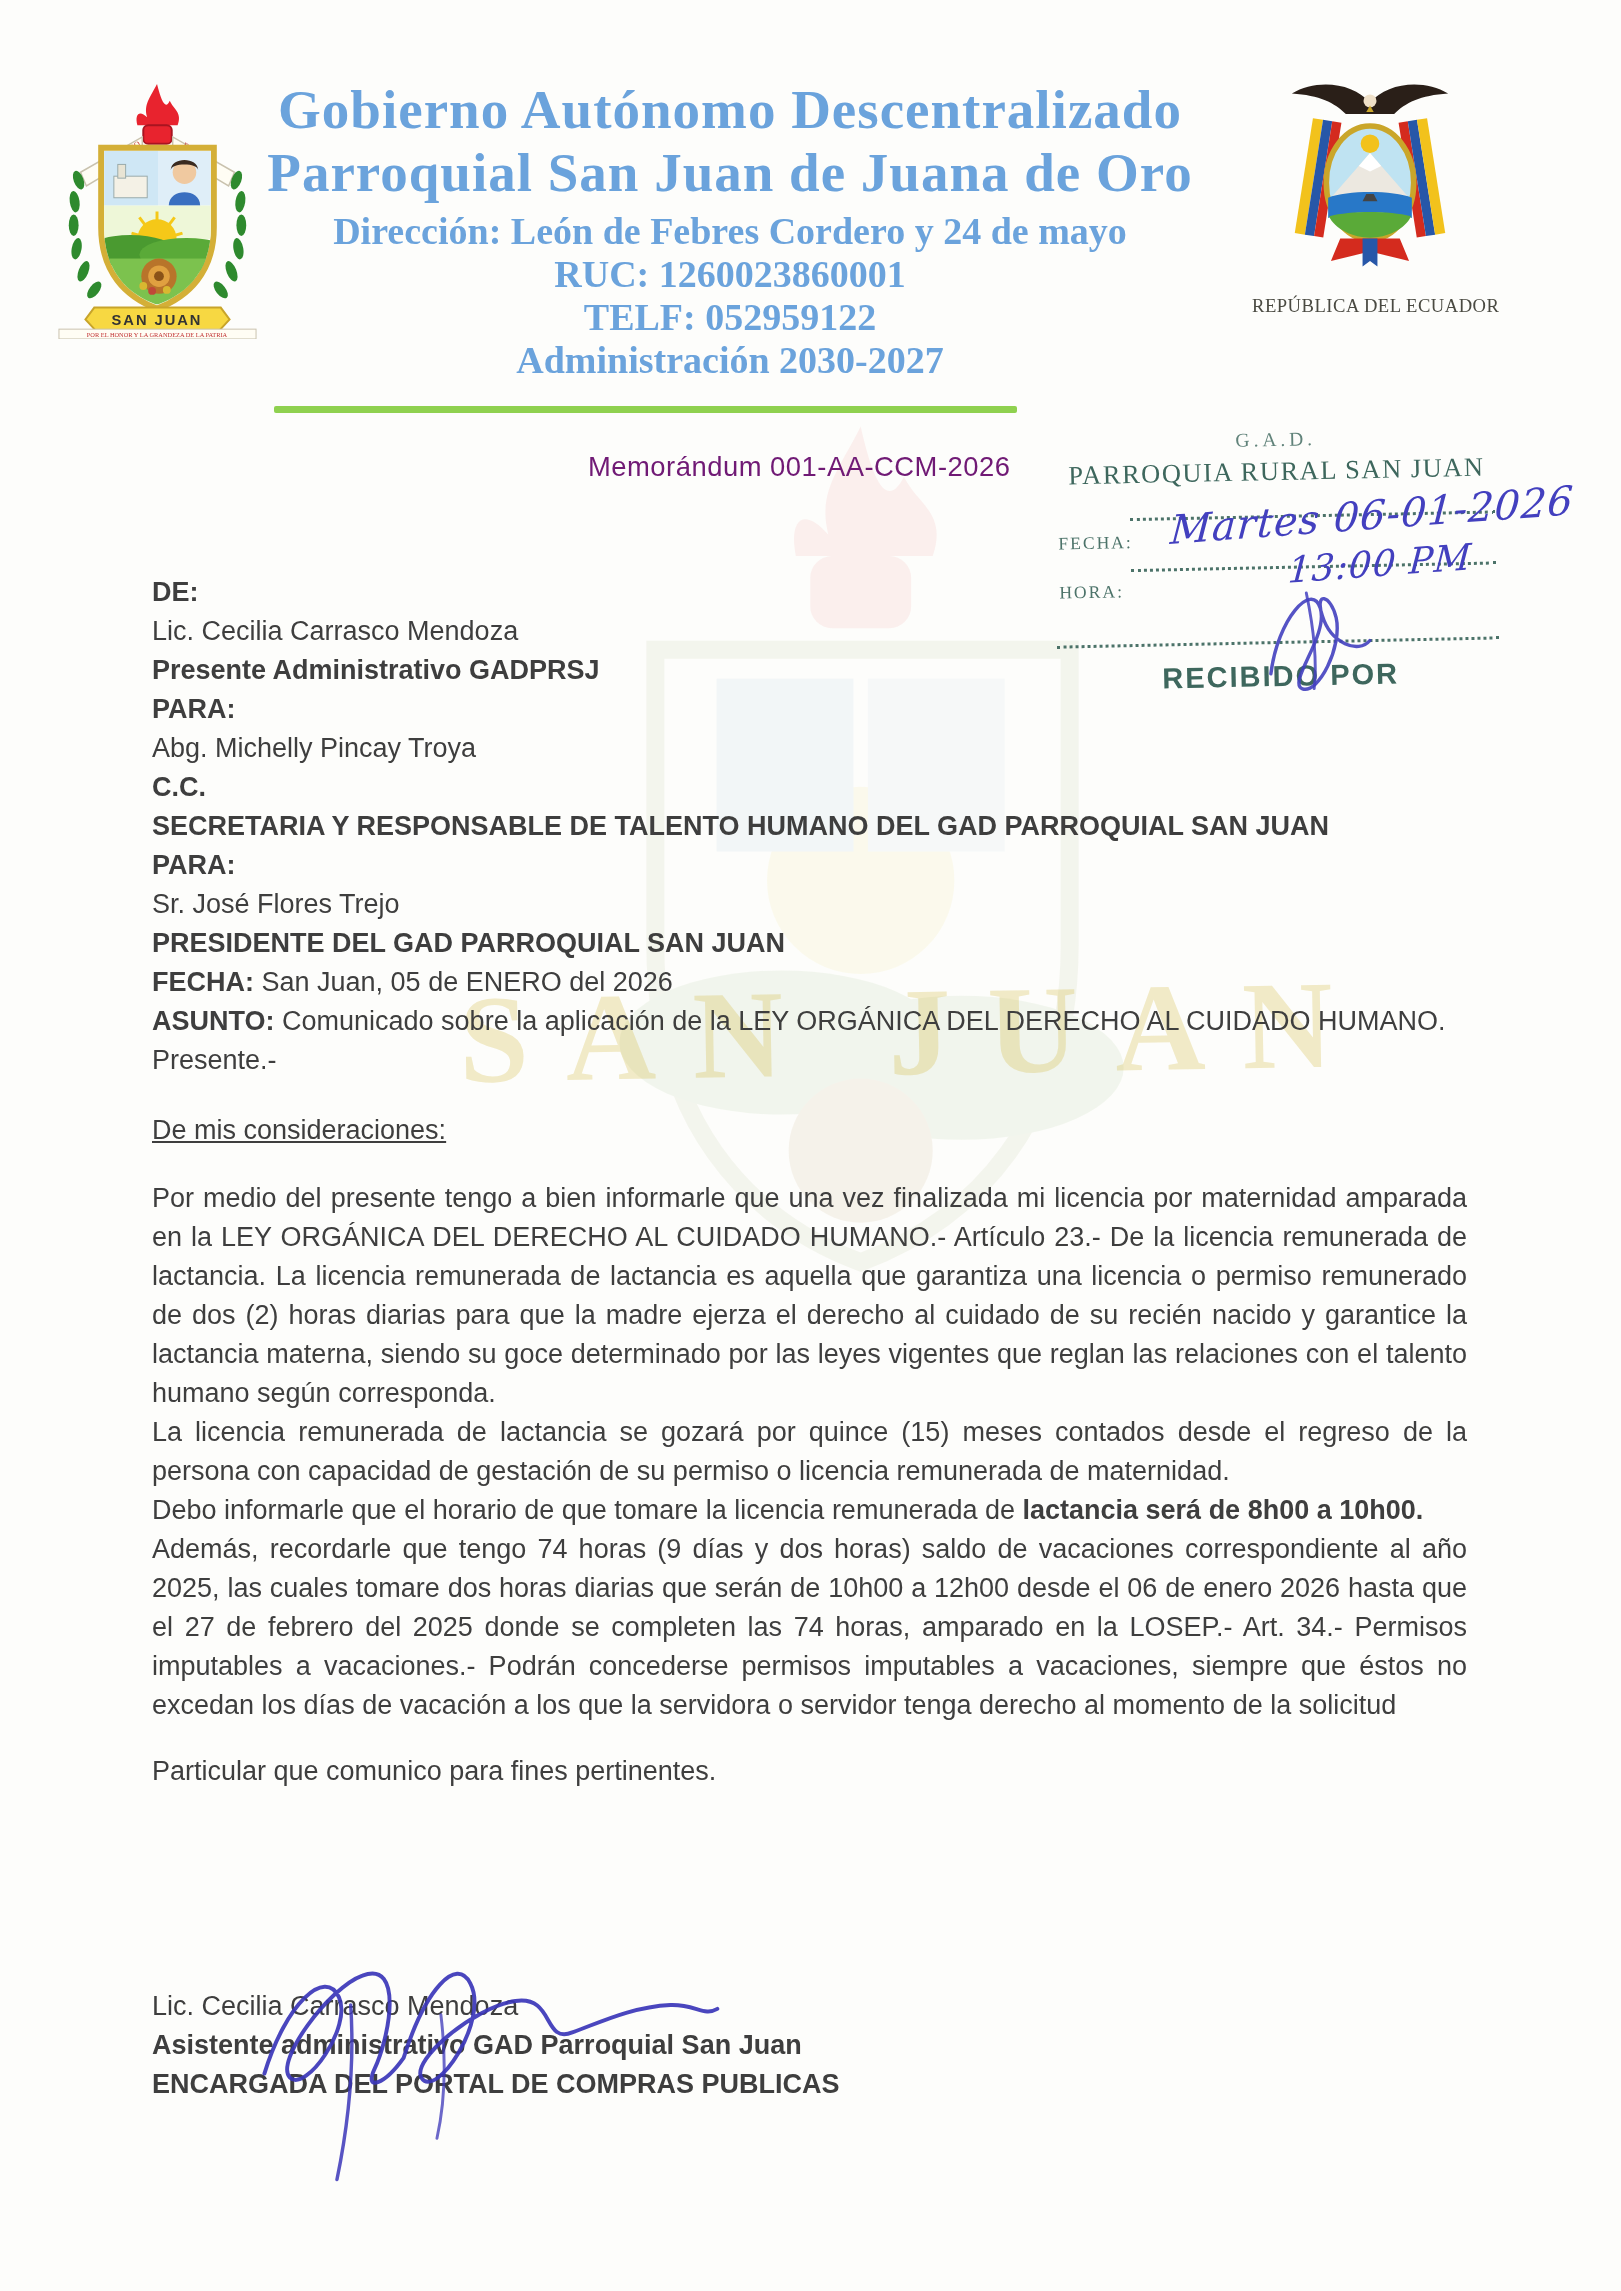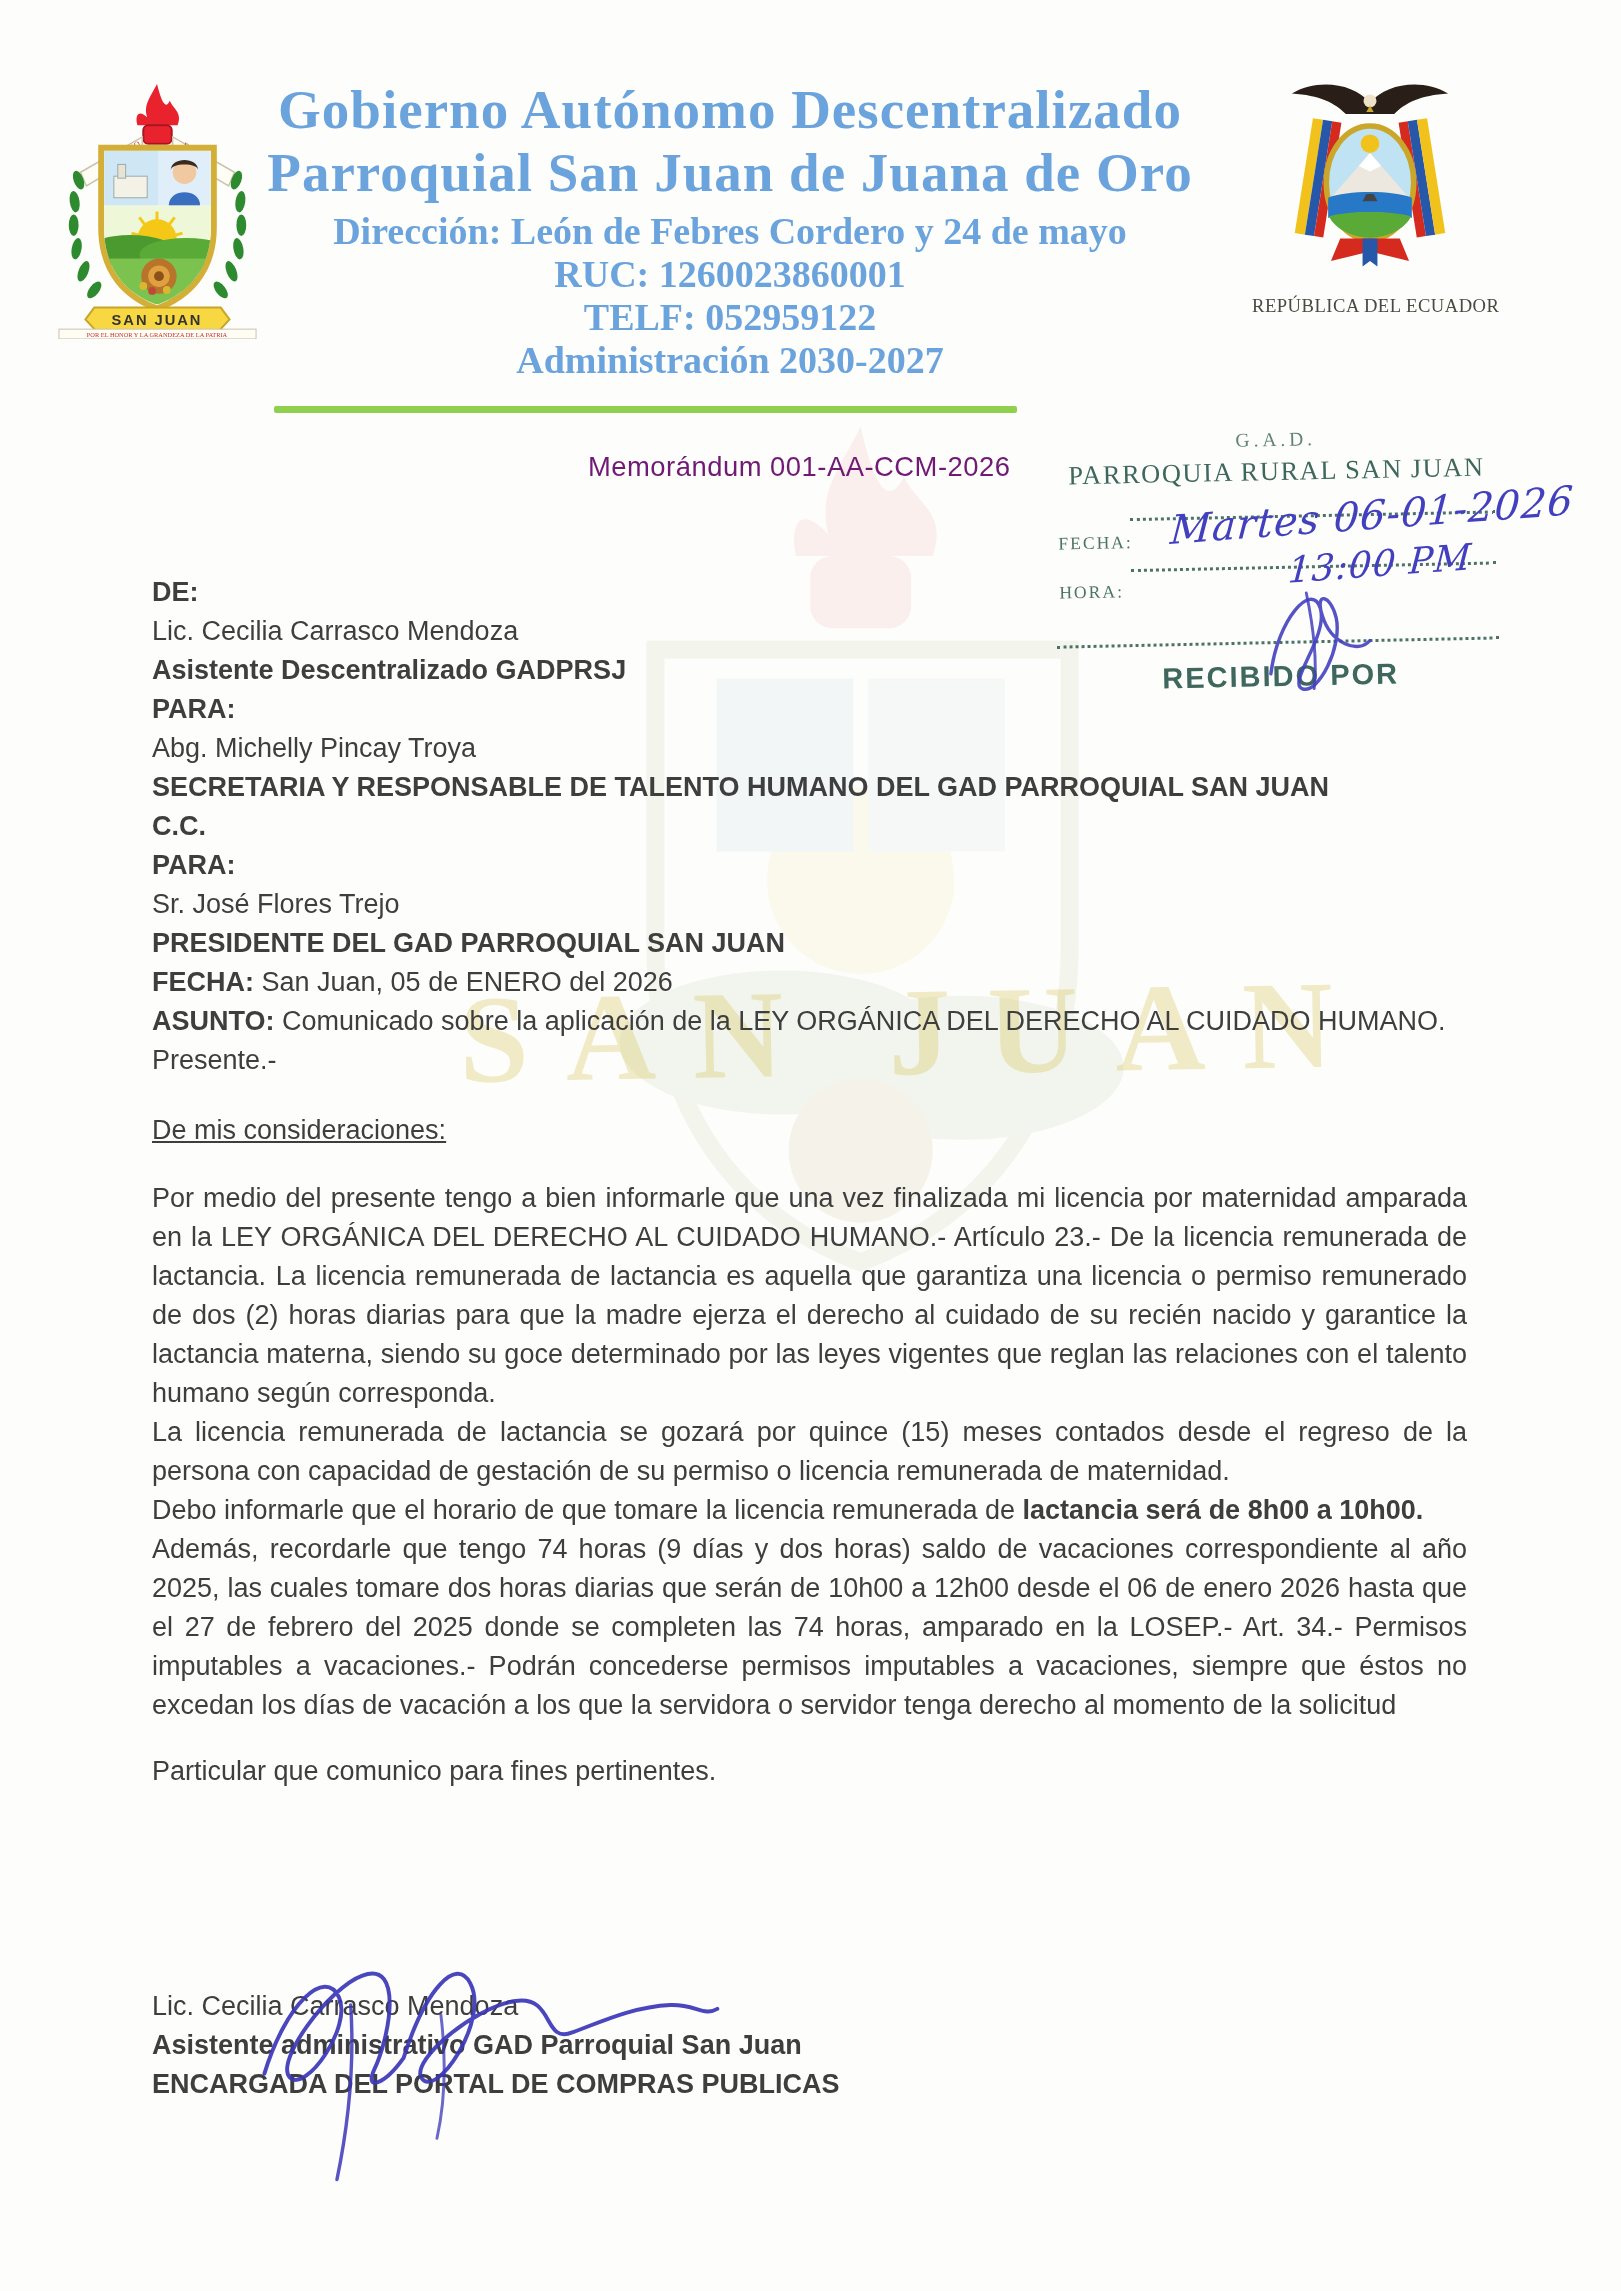--- a/index.html
+++ b/index.html
@@ -212,25 +212,25 @@
     <div class="handwriting hw-time">13:00 PM</div>
     <svg class="stamp-sig" width="147" height="127" viewBox="0 0 150 130">
       <path d="M22 102 C30 46 66 8 74 36 C82 64 38 112 54 118 C70 124 96 76 90 46 C85 22 68 18 76 44 C84 72 112 84 124 70" fill="none" stroke="#4340bf" stroke-width="3.5" stroke-linecap="round" opacity=".9"></path>
       <path d="M60 20 C66 52 70 88 66 118" fill="none" stroke="#4340bf" stroke-width="3" stroke-linecap="round" opacity=".85"></path>
     </svg>
   </div>
 
   <div class="letter">
     <div class="b">DE:</div>
     <div>Lic. Cecilia Carrasco Mendoza</div>
-    <div class="b">Asistente Descentralizado GADPRSJ</div>
+    <div class="b">Presente Administrativo GADPRSJ</div>
     <div class="b">PARA:</div>
     <div>Abg. Michelly Pincay Troya</div>
+    <div class="b">C.C.</div>
     <div class="b">SECRETARIA Y RESPONSABLE DE TALENTO HUMANO DEL GAD PARROQUIAL SAN JUAN</div>
-    <div class="b">C.C.</div>
     <div class="b">PARA:</div>
     <div>Sr. José Flores Trejo</div>
     <div class="b">PRESIDENTE DEL GAD PARROQUIAL SAN JUAN</div>
     <div><span class="b">FECHA:</span><span> San Juan, 05 de ENERO del 2026</span></div>
     <p class="jp"><span class="b">ASUNTO:</span><span> Comunicado sobre la aplicación de la LEY ORGÁNICA DEL DERECHO AL CUIDADO HUMANO.</span></p>
     <div>Presente.-</div>
 
     <div class="salutation">De mis consideraciones:</div>
 
     <p class="jp para-first">Por medio del presente tengo a bien informarle que una vez finalizada mi licencia por maternidad amparada en la LEY ORGÁNICA DEL DERECHO AL CUIDADO HUMANO.- Artículo 23.- De la licencia remunerada de lactancia. La licencia remunerada de lactancia es aquella que garantiza una licencia o permiso remunerado de dos (2) horas diarias para que la madre ejerza el derecho al cuidado de su recién nacido y garantice la lactancia materna, siendo su goce determinado por las leyes vigentes que reglan las relaciones con el talento humano según corresponda.</p>

